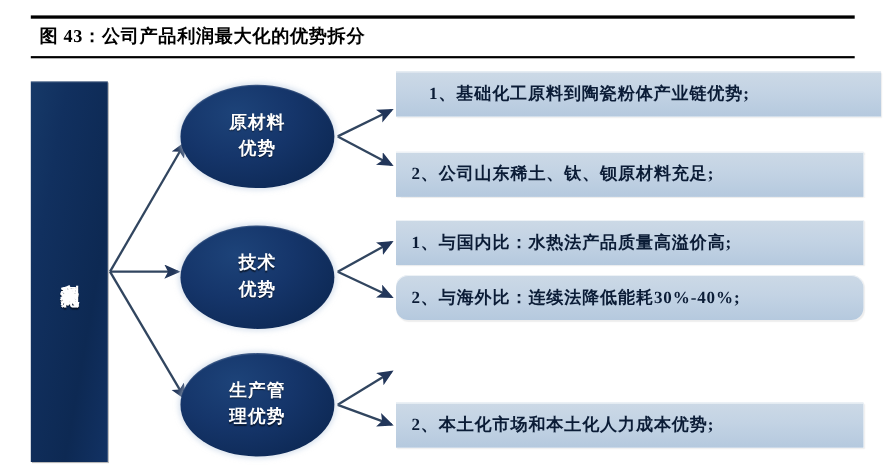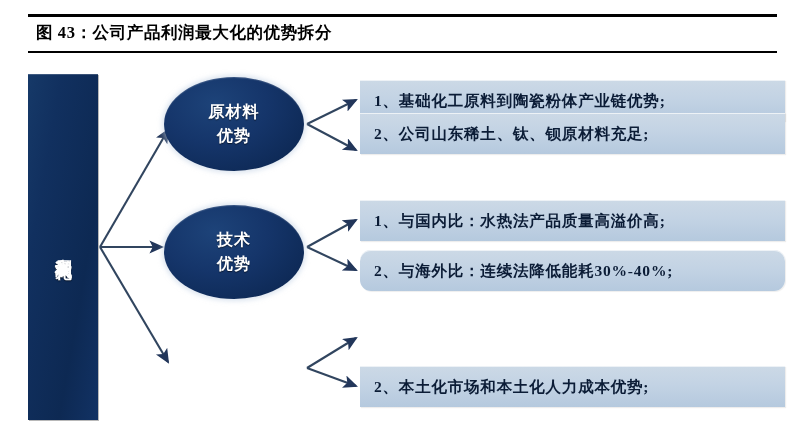--- a/index.html
+++ b/index.html
@@ -132,22 +132,22 @@
   .leafbox-label {
     padding-left: 14px;
     color: #0b1c36;
     font-family: "Liberation Serif", "DejaVu Serif", serif;
     font-weight: bold;
     font-size: 15.5px;
     line-height: 20px;
     letter-spacing: 0.8px;
     white-space: nowrap;
   }
-  .leafbox-1 { top: 27px;  }
-  .leafbox-2 { top: 60px;  }
+  .leafbox-1 { top: 12px; padding-left: 16px;  }
+  .leafbox-2 { top: 85px;  }
   .leafbox-3 { top: 147px; }
   .leafbox-4 { top: 197px; border-radius: 11px; }
   .leafbox-5 { top: 265px; }
   .leafbox-6 { top: 313px; }
 </style>
 </head>
 <body>
 
 <div id="page">
 
@@ -185,20 +185,24 @@
     </div>
 
     <div class="ellipse ellipse-1">
       <span class="ellipse-label">原材料
 优势</span>
     </div>
     <div class="ellipse ellipse-2">
       <span class="ellipse-label">技术
 优势</span>
     </div>
+    <div class="ellipse ellipse-3">
+      <span class="ellipse-label">生产管
+理优势</span>
+    </div>
 
     <div class="leafbox leafbox-1">
       <span class="leafbox-label">1、基础化工原料到陶瓷粉体产业链优势;</span>
     </div>
     <div class="leafbox leafbox-2">
       <span class="leafbox-label">2、公司山东稀土、钛、钡原材料充足;</span>
     </div>
     <div class="leafbox leafbox-3">
       <span class="leafbox-label">1、与国内比：水热法产品质量高溢价高;</span>
     </div>

